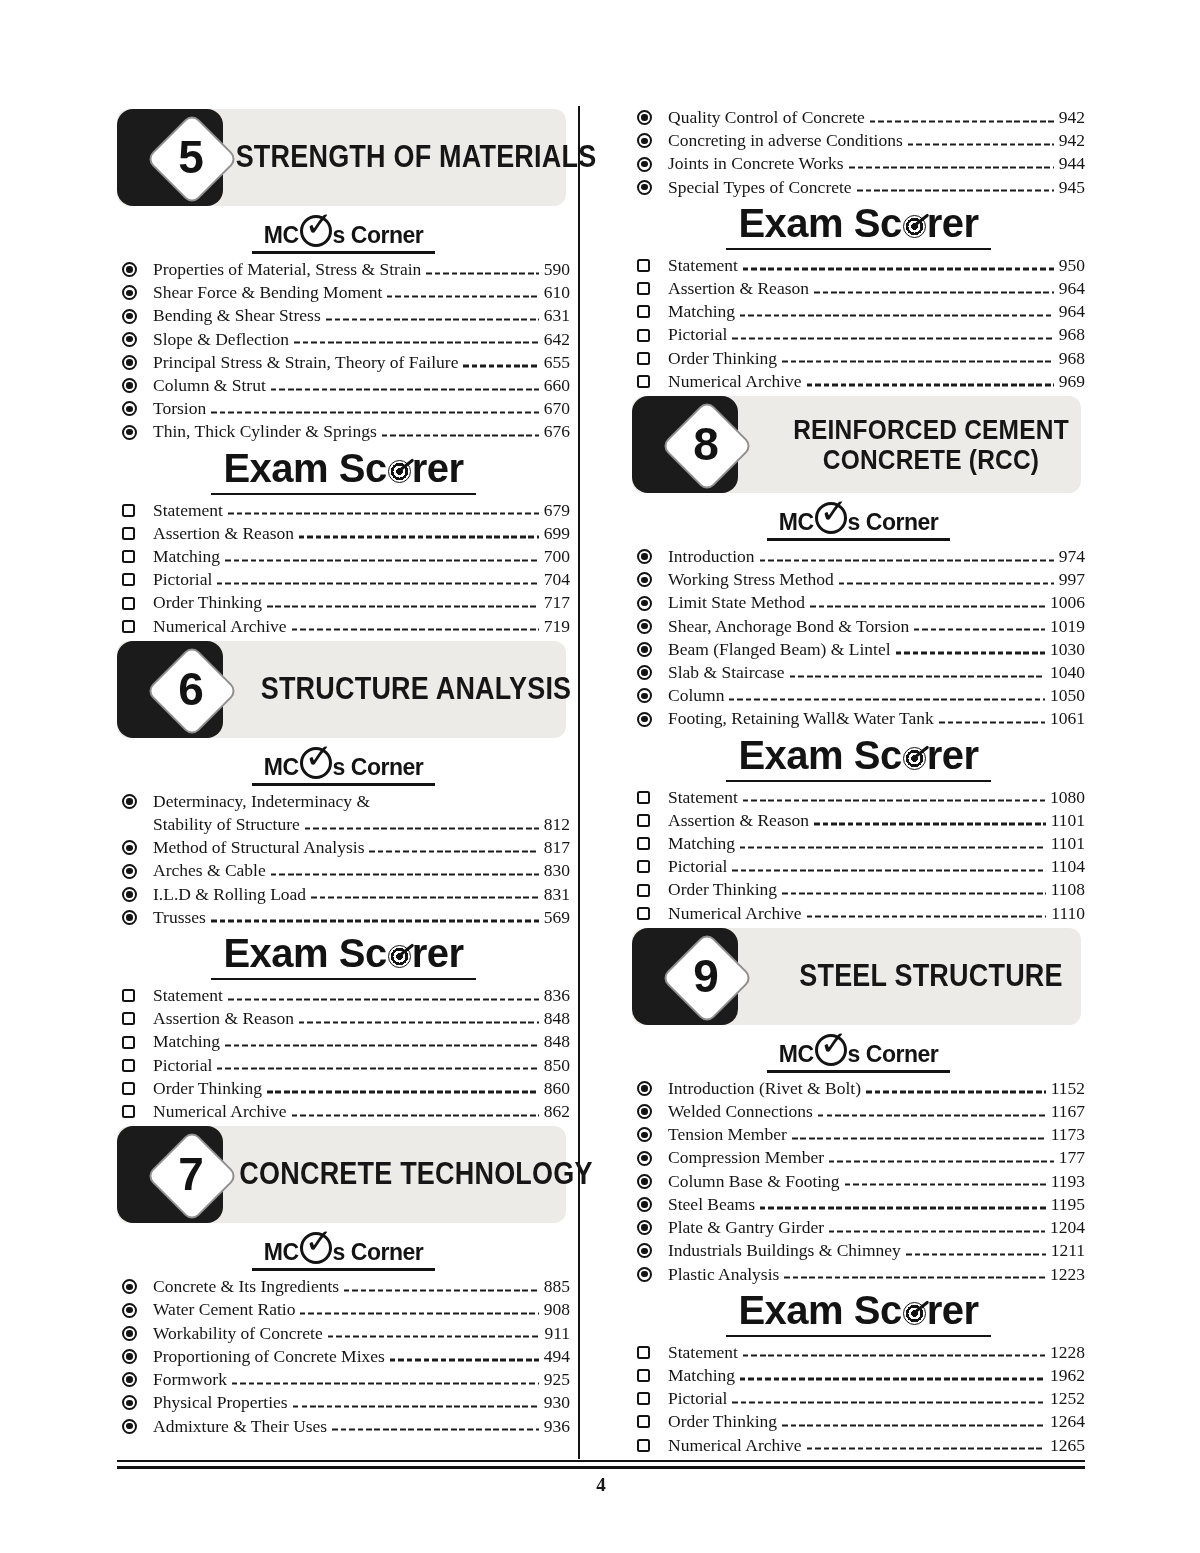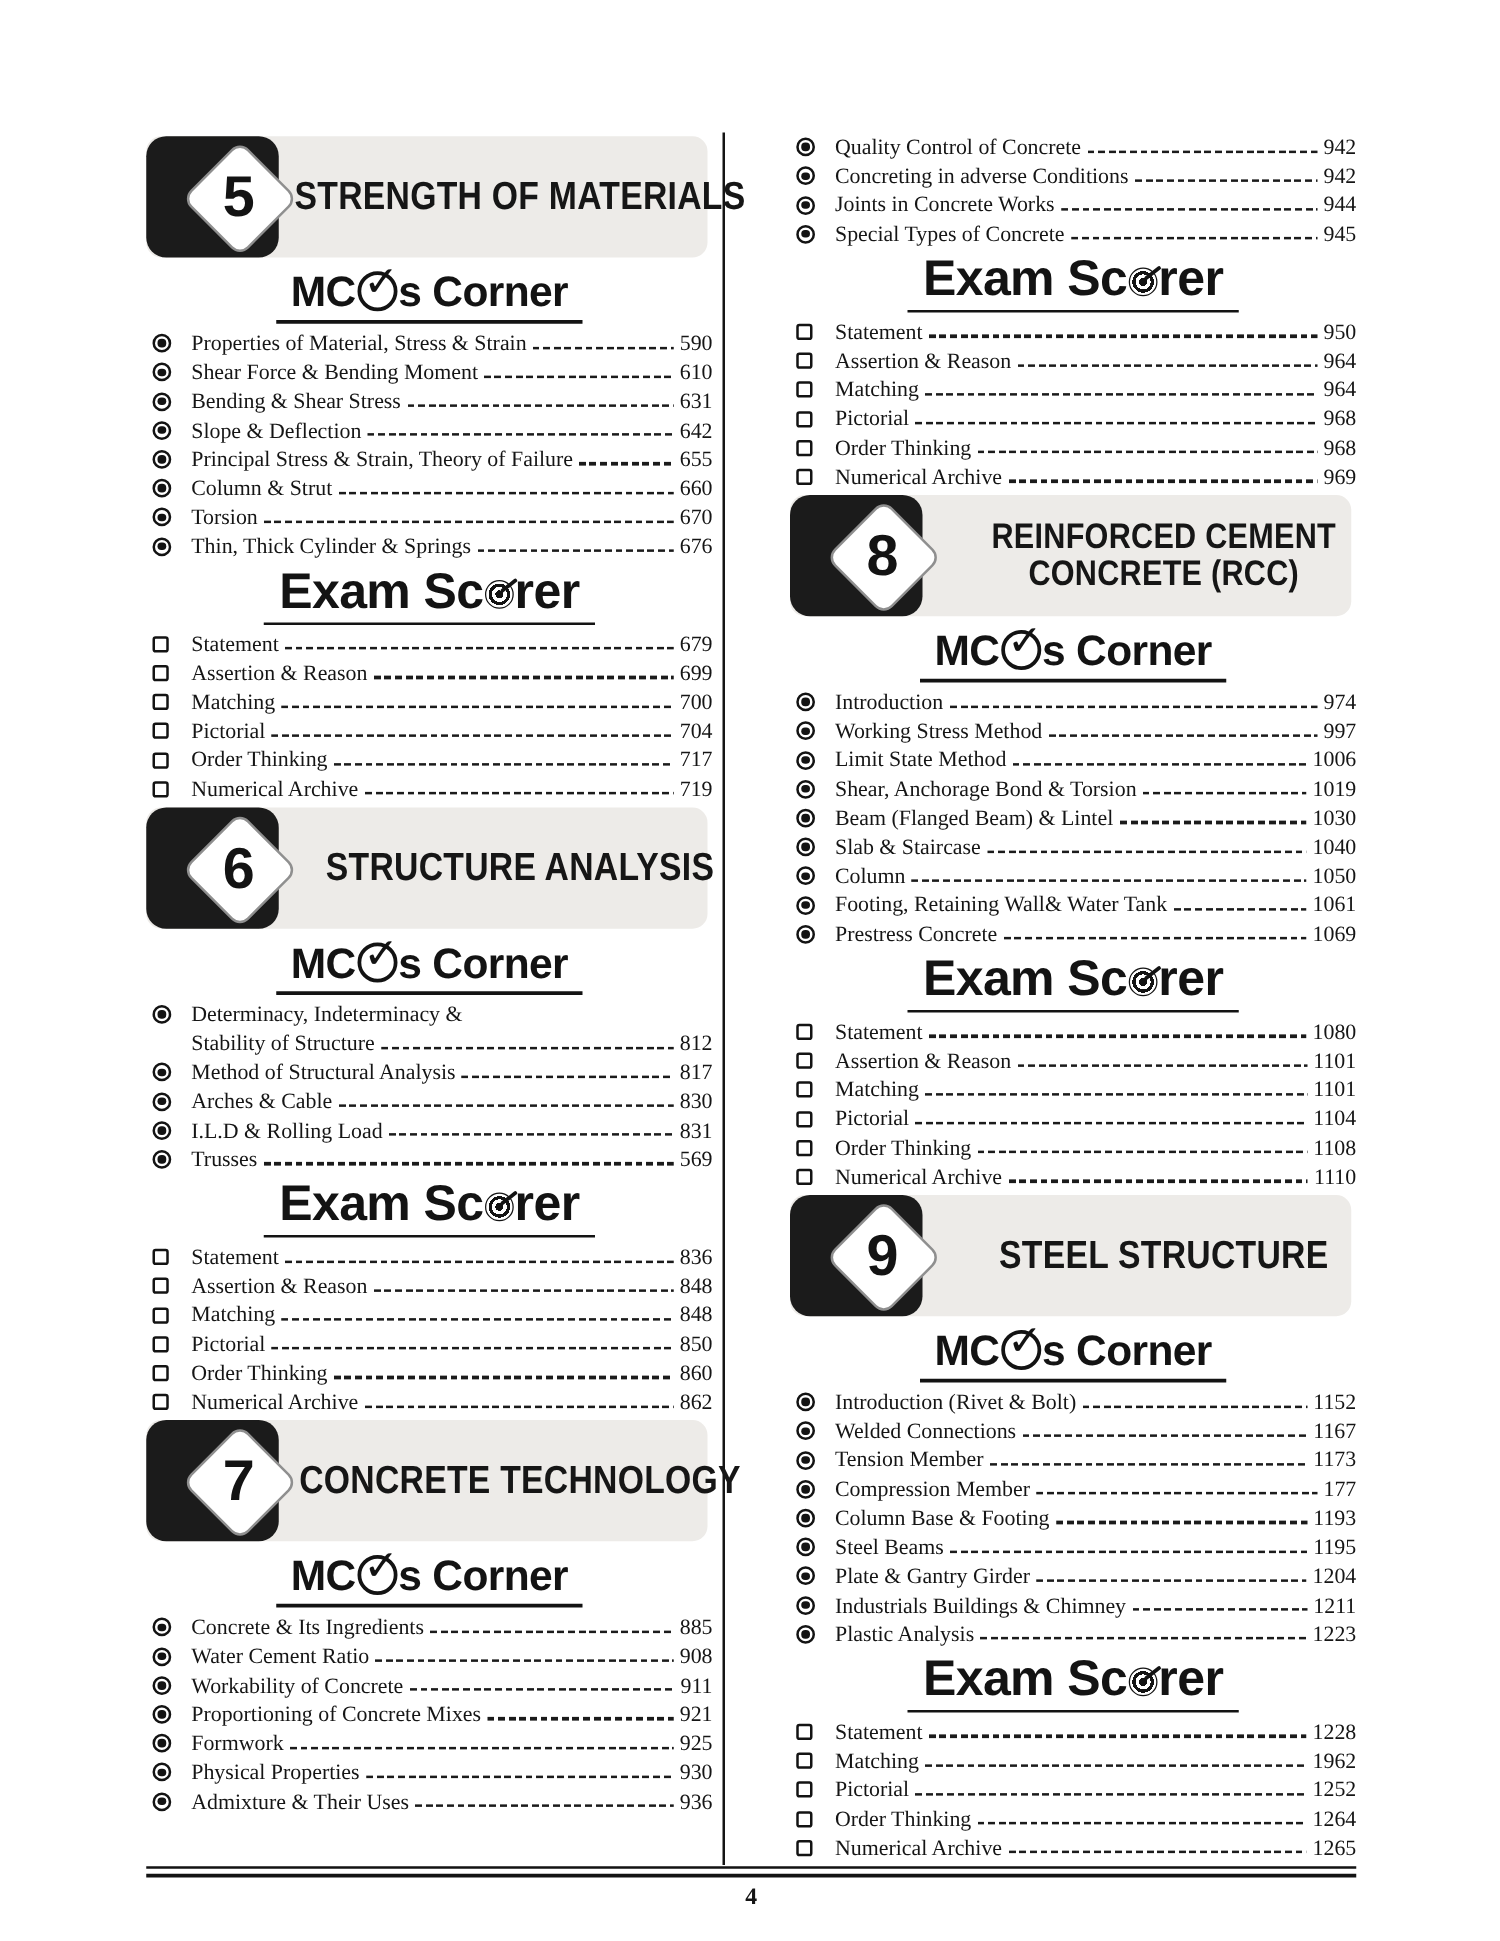--- a/index.html
+++ b/index.html
@@ -25,21 +25,21 @@
   .ch-title{position:absolute;left:155px;right:10px;top:0;bottom:0;display:flex;flex-direction:column;
     align-items:center;justify-content:center;text-align:center;
     font-family:"Liberation Sans",sans-serif;font-weight:bold;font-size:27px;line-height:1.05;
     letter-spacing:0.2px;transform:scaleY(1.16);color:#161616;white-space:nowrap;}
   .ch-title.two{font-size:24.5px;}
 
   
   .sec-heading{text-align:center;margin:1px 0 4px;}
   .hwrap{display:inline-block;border-bottom:3px solid #131313;padding:0 12px 2px;
     font-family:"Liberation Sans",sans-serif;font-weight:bold;color:#131313;white-space:nowrap;}
-  .mcqh .hwrap{font-size:34px;letter-spacing:-0.5px;}
+  .mcqh .hwrap{font-size:23px;letter-spacing:-0.5px;}
   .examh .hwrap{font-size:40px;border-bottom-width:2.5px;letter-spacing:-0.5px;}
   .qcheck{display:inline-block;width:26px;height:26px;border:3.5px solid #131313;border-radius:50%;
     position:relative;vertical-align:-4px;margin:0 1px;}
   .qcheck::after{content:"✓";position:absolute;left:2px;top:-14px;font-size:34px;font-weight:bold;
     font-family:"DejaVu Sans",sans-serif;color:#131313;}
   .starget{display:inline-block;width:21px;height:21px;border-radius:50%;vertical-align:-1px;margin:0 1px;
     background:radial-gradient(circle at 50% 50%, #131313 0 3.2px, #ffffff 3.2px 6px, #131313 6px 8.6px, #ffffff 8.6px);
     border:1.5px solid #131313;position:relative;}
   .starget::after{content:"";position:absolute;width:16px;height:2.6px;background:#131313;
     right:-5px;top:2px;transform:rotate(-38deg);border-radius:2px;}
@@ -279,21 +279,21 @@
           <div class="row">
             <span class="bullet-radio"></span>
             <span class="lbl">Workability of Concrete</span>
             <span class="leader"></span>
             <span class="pg">911</span>
           </div>
           <div class="row">
             <span class="bullet-radio"></span>
             <span class="lbl">Proportioning of Concrete Mixes</span>
             <span class="leader"></span>
-            <span class="pg">921</span>
+            <span class="pg">494</span>
           </div>
           <div class="row">
             <span class="bullet-radio"></span>
             <span class="lbl">Formwork</span>
             <span class="leader"></span>
             <span class="pg">925</span>
           </div>
           <div class="row">
             <span class="bullet-radio"></span>
             <span class="lbl">Physical Properties</span>
@@ -428,26 +428,20 @@
             <span class="lbl">Column</span>
             <span class="leader"></span>
             <span class="pg">1050</span>
           </div>
           <div class="row">
             <span class="bullet-radio"></span>
             <span class="lbl">Footing, Retaining Wall&amp; Water Tank</span>
             <span class="leader"></span>
             <span class="pg">1061</span>
           </div>
-          <div class="row">
-            <span class="bullet-radio"></span>
-            <span class="lbl">Prestress Concrete</span>
-            <span class="leader"></span>
-            <span class="pg">1069</span>
-          </div>
         </div>
         <div class="sec">
           <div class="sec-heading examh"><span class="hwrap"><span>Exam Sc</span><span class="starget"></span><span>rer</span></span></div>
           <div class="row">
             <span class="bullet-sq"></span>
             <span class="lbl">Statement</span>
             <span class="leader"></span>
             <span class="pg">1080</span>
           </div>
           <div class="row">

